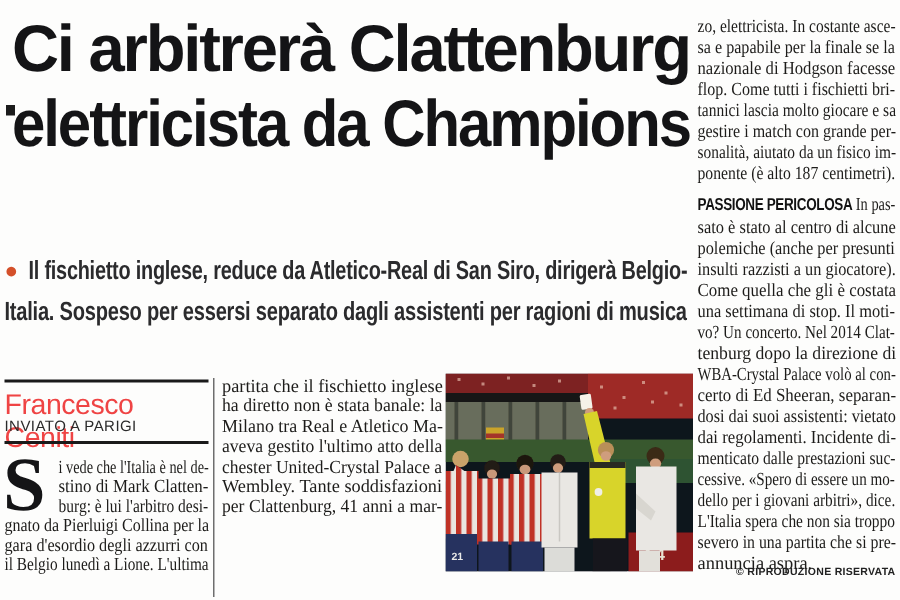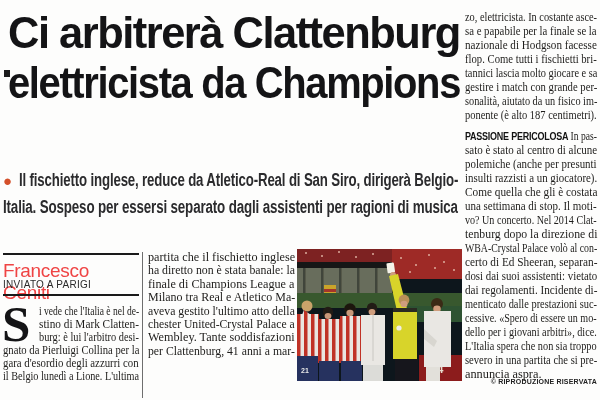--- a/index.html
+++ b/index.html
@@ -93,21 +93,20 @@
     <div class="ln" style="transform: scaleX(0.775194);">i vede che l'Italia è nel de-</div>
     <div class="ln" style="transform: scaleX(0.917431);">stino di Mark Clatten-</div>
     <div class="ln" style="transform: scaleX(0.840336);">burg: è lui l'arbitro desi-</div>
     <div class="ln" style="transform: scaleX(0.866242);">gnato da Pierluigi Collina per la</div>
     <div class="ln" style="transform: scaleX(0.877419);">gara d'esordio degli azzurri con</div>
     <div class="ln" style="transform: scaleX(0.829268);">il Belgio lunedì a Lione. L'ultima</div>
   </div>
 <div id="col2" class="abs serifcol">
     <div class="ln" style="transform: scaleX(0.993243);">partita che il fischietto inglese</div>
     <div class="ln" style="transform: scaleX(0.960784);">ha diretto non è stata banale: la</div>
-    <div class="ln" style="transform: scaleX(0.993243);">finale di Champions League a</div>
     <div class="ln" style="transform: scaleX(0.97351);">Milano tra Real e Atletico Ma-</div>
     <div class="ln" style="transform: scaleX(0.954545);">aveva gestito l'ultimo atto della</div>
     <div class="ln" style="transform: scaleX(0.948387);">chester United-Crystal Palace a</div>
     <div class="ln" style="transform: scaleX(0.993243);">Wembley. Tante soddisfazioni</div>
     <div class="ln" style="transform: scaleX(0.954545);">per Clattenburg, 41 anni a mar-</div>
   </div>
 
 <div id="col3" class="abs serifcol">
   <div>
       <div class="ln" style="transform: scaleX(0.840764);">zo, elettricista. In costante asce-</div>

